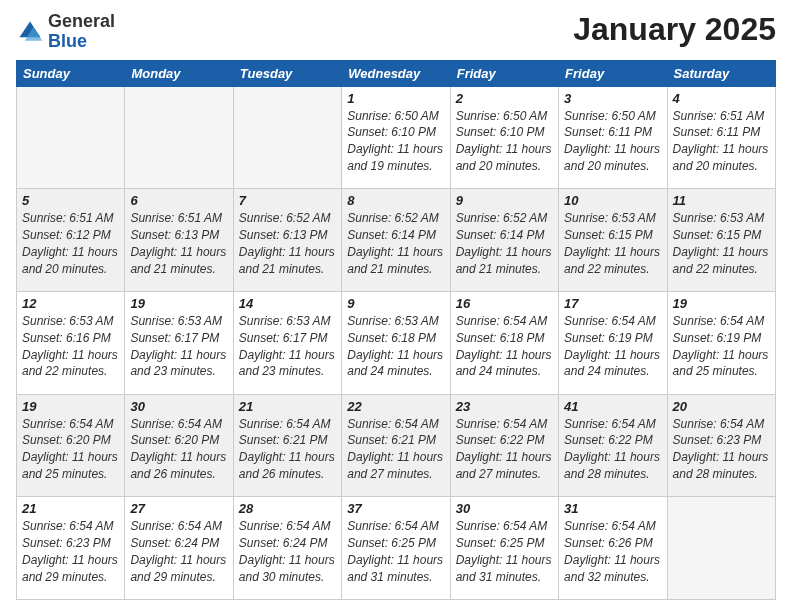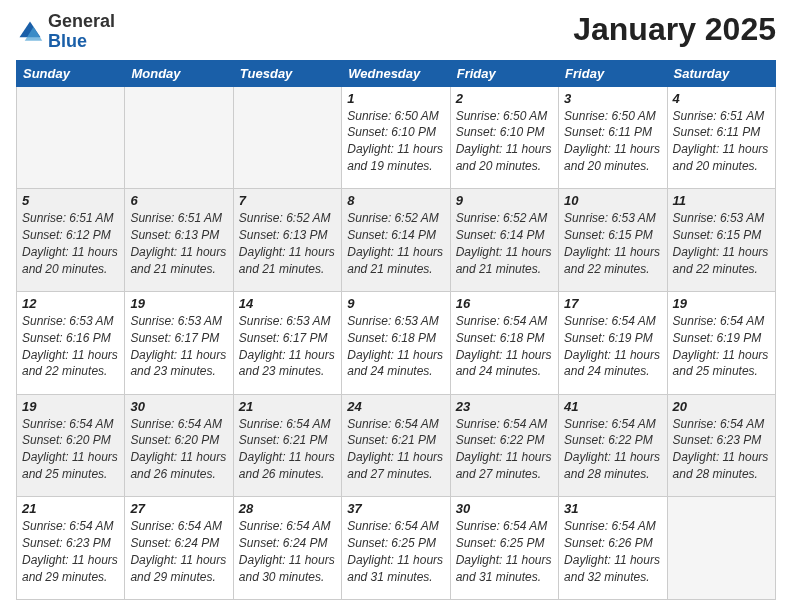--- a/index.html
+++ b/index.html
@@ -268,21 +268,21 @@
 Sunset: 6:20 PM
 Daylight: 11 hours and 26 minutes.</div>
           </td>
           <td>
             <div class="day-num">21</div>
             <div class="day-info" style="white-space: pre-line;">Sunrise: 6:54 AM
 Sunset: 6:21 PM
 Daylight: 11 hours and 26 minutes.</div>
           </td>
           <td>
-            <div class="day-num">24</div>
+            <div class="day-num">22</div>
             <div class="day-info" style="white-space: pre-line;">Sunrise: 6:54 AM
 Sunset: 6:21 PM
 Daylight: 11 hours and 27 minutes.</div>
           </td>
           <td>
             <div class="day-num">23</div>
             <div class="day-info" style="white-space: pre-line;">Sunrise: 6:54 AM
 Sunset: 6:22 PM
 Daylight: 11 hours and 27 minutes.</div>
           </td>

